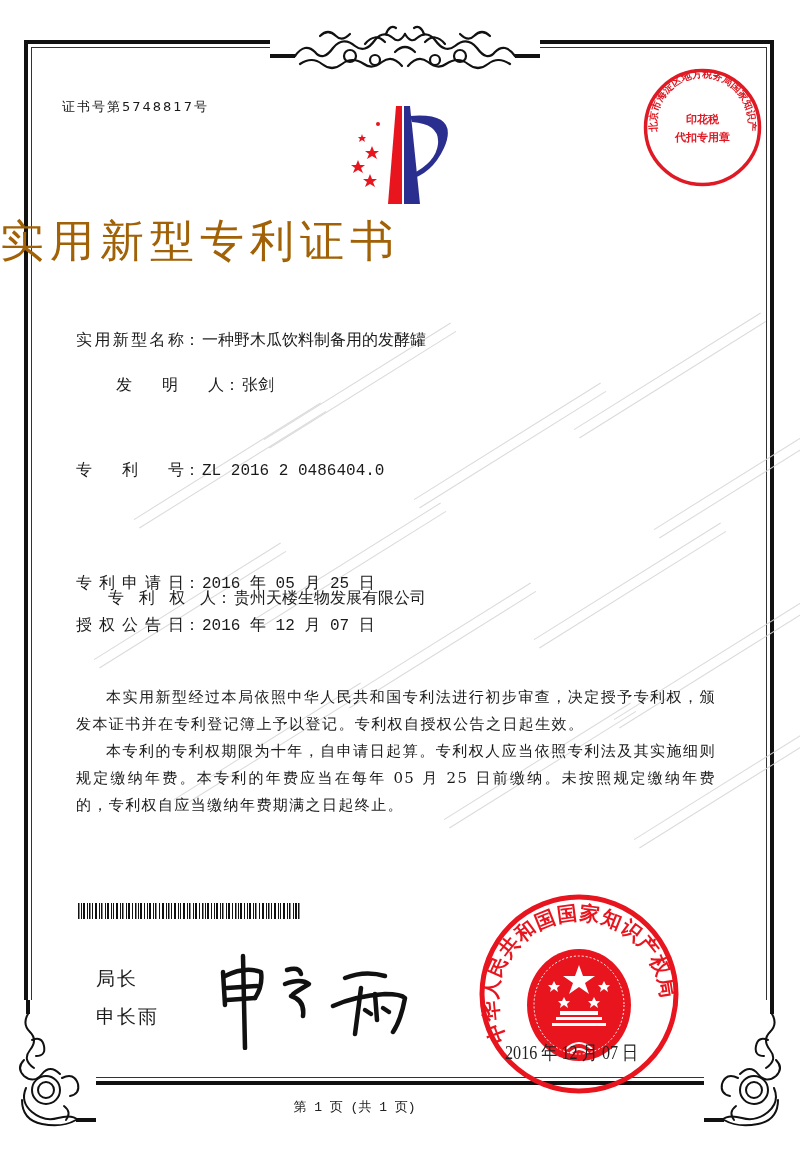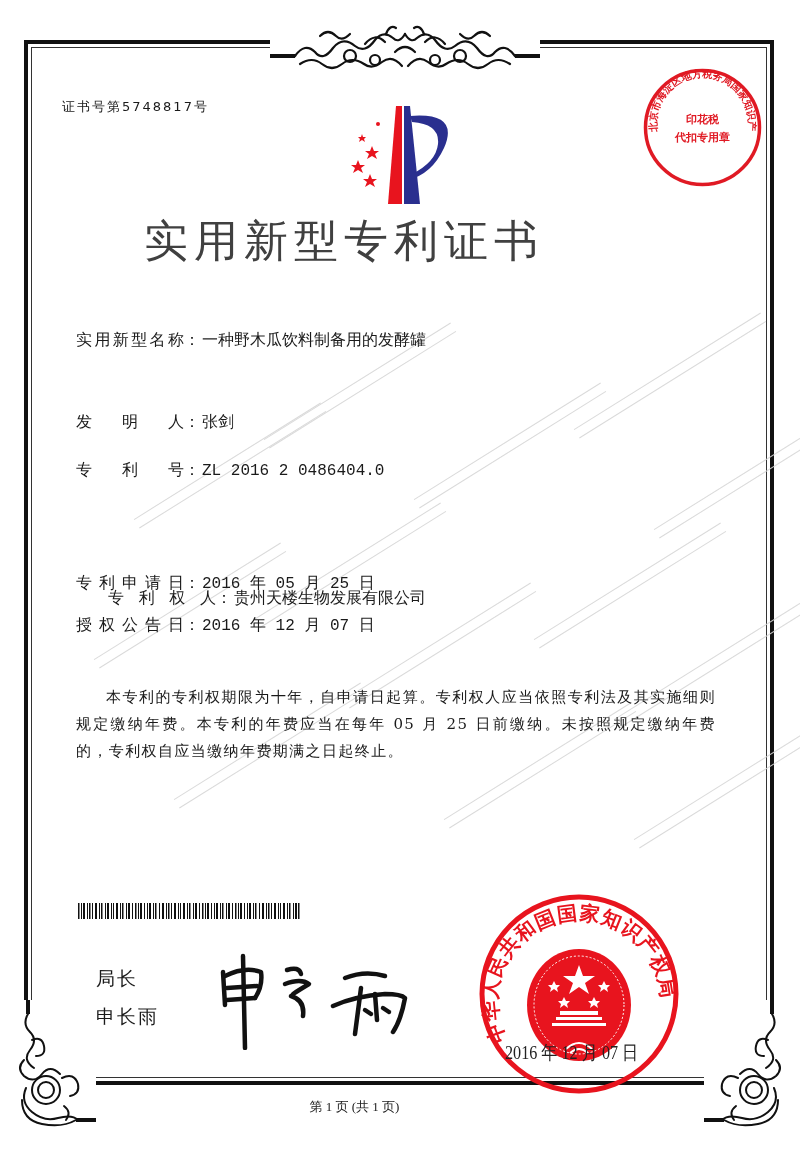--- a/index.html
+++ b/index.html
@@ -31,22 +31,22 @@
   }
 
   
   .cert-no {
     position: absolute; left: 62px; top: 98px; font-size: 13px; letter-spacing: 2px;
     font-family: "DejaVu Sans", "Liberation Sans", sans-serif;
   }
   .logo { position: absolute; left: 340px; top: 98px; width: 110px; height: 110px; }
   .tax-stamp { position: absolute; left: 640px; top: 65px; width: 125px; height: 125px; }
   .title {
-    position: absolute; left: 0; width: 688px; top: 212px; text-align: center;
-    font-size: 44px; letter-spacing: 6px; color: #404040;
+    position: absolute; left: 0; width: 688px; top: 212px; text-align: left;
+    font-size: 44px; letter-spacing: 6px; color: #a16207;
     font-family: "DejaVu Sans", "Liberation Sans", sans-serif;
   }
 
   
   .field {
     position: absolute; left: 76px; font-size: 16px;
     font-family: Liberation Mono, monospace; white-space: nowrap;
   }
   .field .lbl { display: inline-block; width: 108px; text-align-last: justify; letter-spacing: 0; }
   .field .colon { margin-right: 2px; }
@@ -77,21 +77,21 @@
   .seal { position: absolute; left: 478px; top: 893px; width: 202px; height: 202px; }
   .seal-date {
     position: absolute; left: 505px; top: 1040px; font-size: 19px; color: #222;
     font-family: "Liberation Serif", serif; letter-spacing: 0px;
     transform: scaleX(0.85); transform-origin: left;
   }
 
   
   .page-no {
     position: absolute; left: 0; width: 709px; top: 1098px; text-align: center;
-    font-size: 13px; font-family: Liberation Serif, serif; color: #222;
+    font-size: 13px; font-family: Liberation Mono, monospace; color: #222;
   }
 </style>
 </head>
 <body>
 
 <div class="frame">
   <div class="frame-inner"></div>
 </div>
 
 <svg class="ornament orn-top" viewBox="0 0 270 60">
@@ -190,37 +190,38 @@
   </text>
   <text x="62.5" y="58" text-anchor="middle" font-size="11" fill="#e01a24" font-family="DejaVu Sans, sans-serif" font-weight="bold">印花税</text>
   <text x="62.5" y="76" text-anchor="middle" font-size="11" fill="#e01a24" font-family="DejaVu Sans, sans-serif" font-weight="bold">代扣专用章</text>
 </svg>
 
 <div class="title">实用新型专利证书</div>
 
 <div class="field" style="top:330px;">
   <span class="lbl">实用新型名称</span><span class="colon">：</span><span>一种野木瓜饮料制备用的发酵罐</span>
 </div>
-<div class="field" style="top:412px;">
+<div class="field" style="top:375px;margin-left:40px;">
   <span class="lbl">发明人</span><span class="colon">：</span><span>张剑</span>
 </div>
 <div class="field" style="top:460px;text-align:center;">
   <span class="lbl">专利号</span><span class="colon">：</span><span>ZL 2016 2 0486404.0</span>
 </div>
 <div class="field" style="top:551px;margin-top:22px;">
   <span class="lbl">专利申请日</span><span class="colon">：</span><span>2016 年 05 月 25 日</span>
 </div>
 <div class="field" style="top:588px;margin-left:32px;">
   <span class="lbl">专利权人</span><span class="colon">：</span><span>贵州天楼生物发展有限公司</span>
 </div>
 <div class="field" style="top:615px;">
   <span class="lbl">授权公告日</span><span class="colon">：</span><span>2016 年 12 月 07 日</span>
 </div>
 
 <div class="body-text">
+  <p>本实用新型经过本局依照中华人民共和国专利法进行初步审查，决定授予专利权，颁发本证书并在专利登记簿上予以登记。专利权自授权公告之日起生效。</p>
   <p>本专利的专利权期限为十年，自申请日起算。专利权人应当依照专利法及其实施细则规定缴纳年费。本专利的年费应当在每年 05 月 25 日前缴纳。未按照规定缴纳年费的，专利权自应当缴纳年费期满之日起终止。</p>
 </div>
 
 <svg class="barcode" viewBox="0 0 222 16" preserveAspectRatio="none">
   <g fill="#111">
     <rect x="0" y="0" width="1.5" height="16"></rect>
       <rect x="3" y="0" width="1" height="16"></rect>
       <rect x="5" y="0" width="2" height="16"></rect>
     <rect x="9" y="0" width="1" height="16"></rect>
       <rect x="11" y="0" width="1.5" height="16"></rect>

